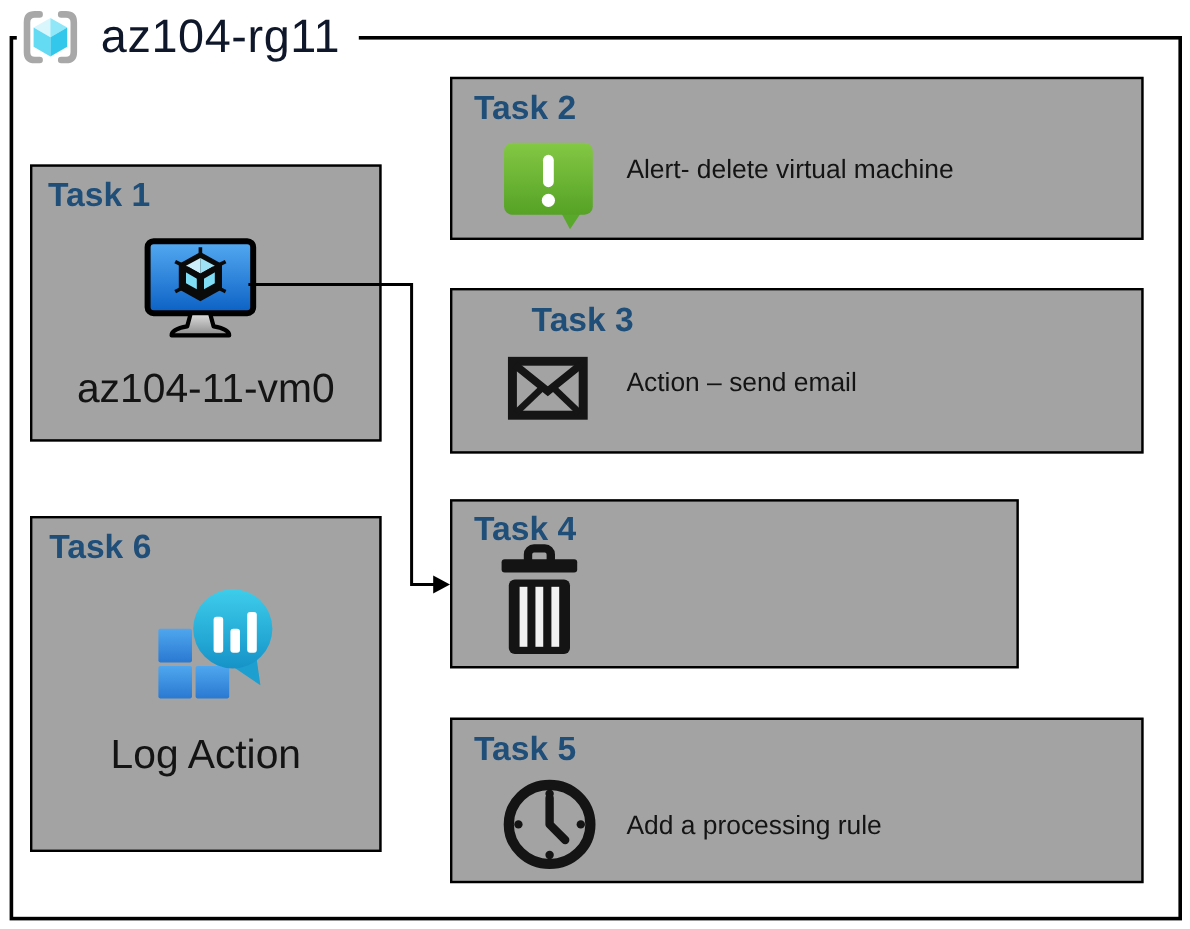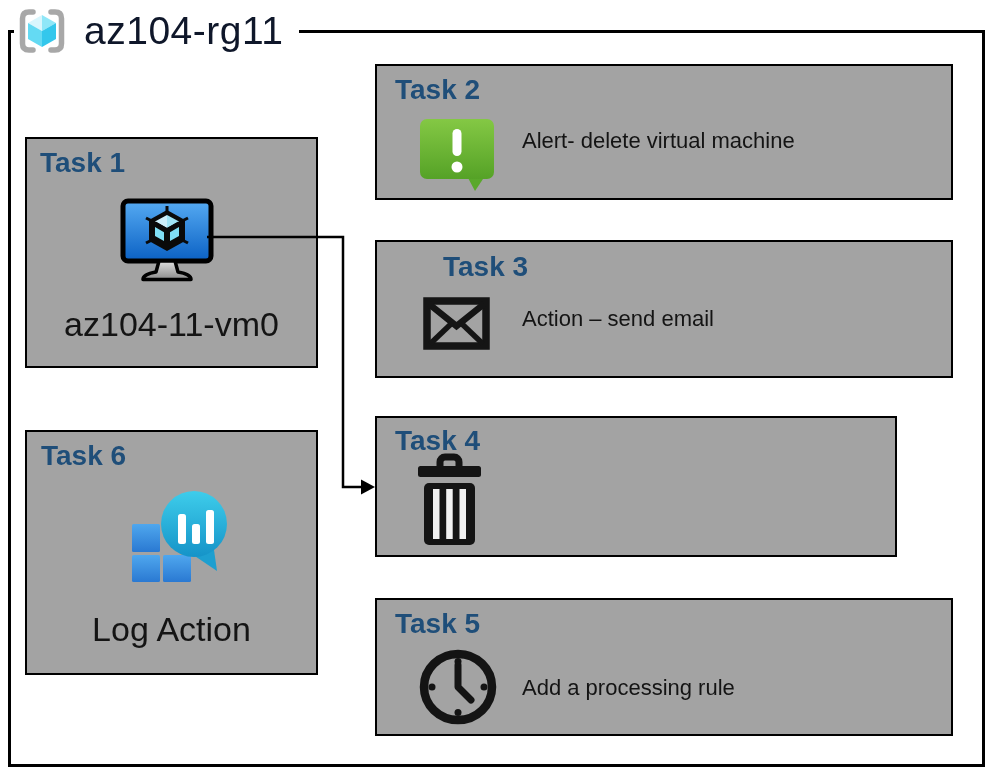--- a/index.html
+++ b/index.html
@@ -17,36 +17,36 @@
   .task-box{position:absolute;background:#a3a3a3;border:2px solid #000;box-sizing:border-box;}
   .task-header{position:absolute;font-size:28px;font-weight:bold;color:#1f4e79;white-space:nowrap;}
   .task-text{position:absolute;font-size:22px;color:#141414;white-space:nowrap;}
   .task-caption{position:absolute;left:0;width:100%;text-align:center;font-size:34px;color:#141414;}
 
   #task1{left:25px;top:137px;width:293px;height:231px;}
   #task1 .task-header{left:13px;top:8px;}
   #task1 .icon-wrap{position:absolute;left:93px;top:59px;}
   #task1 .task-caption{top:166px;}
 
-  #task6{left:25px;top:430px;width:293px;height:245px;}
+  #task6{left:25px;top:430px;width:293px;height:280px;}
   #task6 .task-header{left:14px;top:8px;}
   #task6 .icon-wrap{position:absolute;left:103px;top:56px;}
   #task6 .task-caption{top:178px;}
 
   #task2{left:375px;top:64px;width:578px;height:136px;}
   #task2 .task-header{left:18px;top:8px;}
   #task2 .icon-wrap{position:absolute;left:42px;top:52px;}
   #task2 .task-text{left:145px;top:62px;}
 
   #task3{left:375px;top:240px;width:578px;height:138px;}
   #task3 .task-header{left:18px;top:9px;margin-left:48px;}
   #task3 .icon-wrap{position:absolute;left:46px;top:55px;}
   #task3 .task-text{left:145px;top:64px;}
 
-  #task4{left:375px;top:416px;width:522px;height:141px;}
+  #task4{left:375px;top:416px;width:474px;height:141px;}
   #task4 .task-header{left:18px;top:7px;}
   #task4 .icon-wrap{position:absolute;left:39px;top:35px;}
   #task4 .task-text{left:145px;top:77px;}
 
   #task5{left:375px;top:598px;width:578px;height:138px;text-align:center;}
   #task5 .task-header{left:18px;top:8px;}
   #task5 .icon-wrap{position:absolute;left:42px;top:49px;}
   #task5 .task-text{left:145px;top:75px;}
 
   

